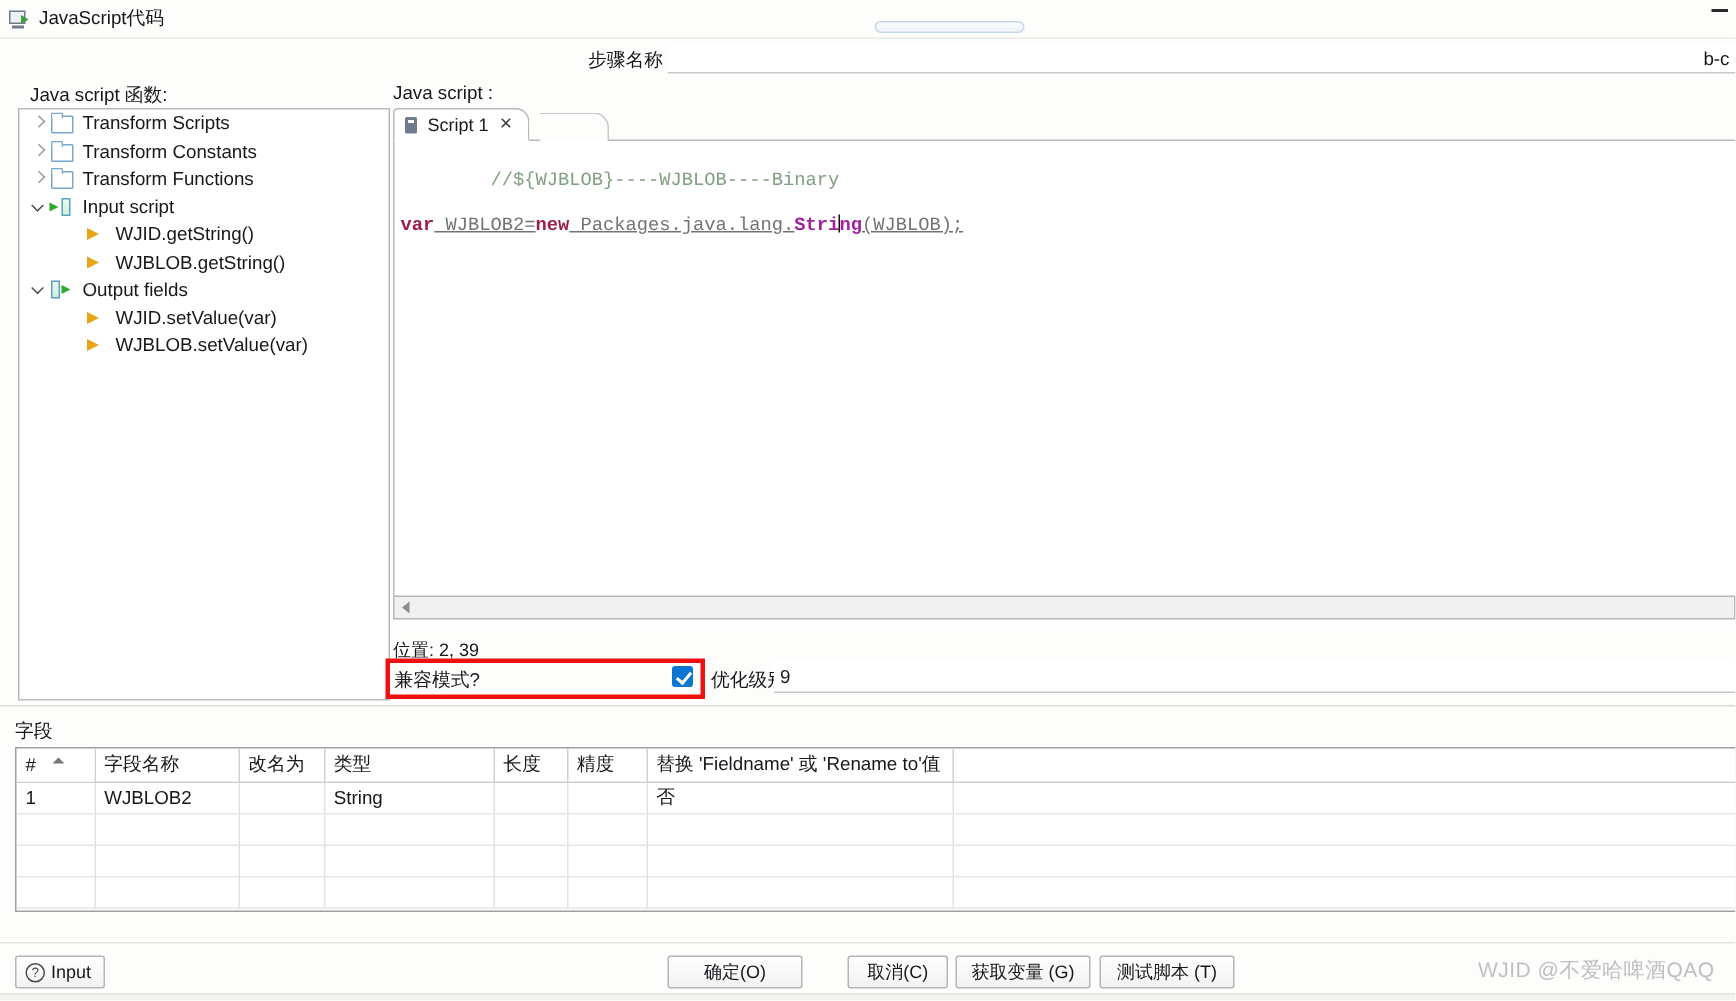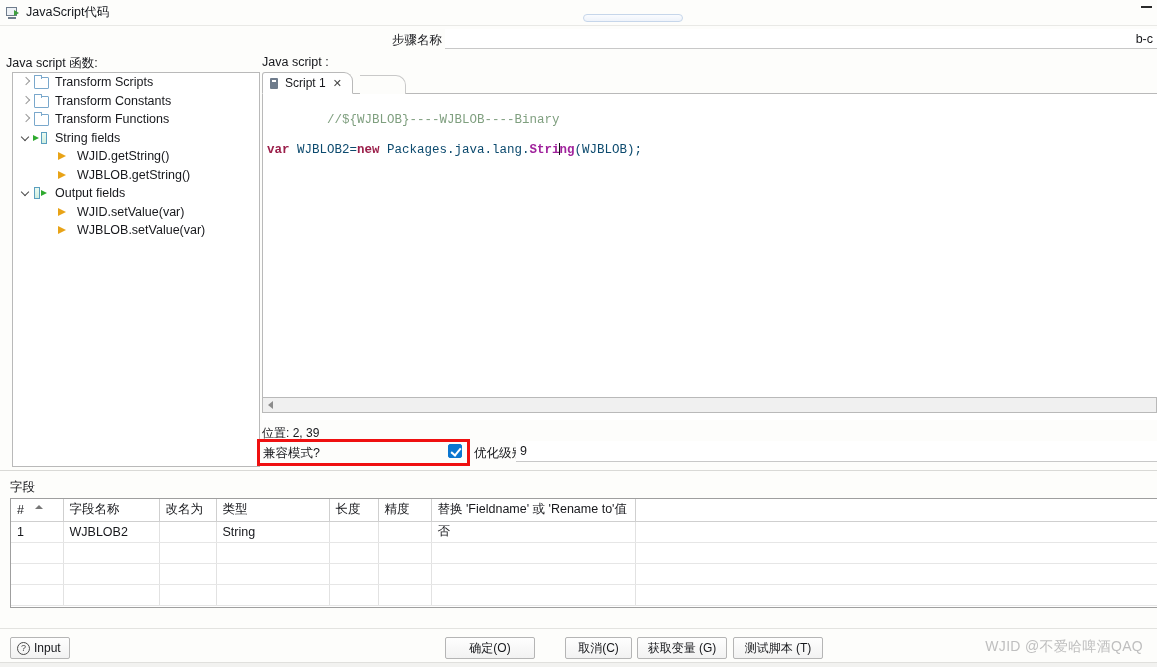--- a/index.html
+++ b/index.html
@@ -68,21 +68,21 @@
     position: absolute; left: 445px; top: 1px; width: 712px; height: 20px;
     background: #ffffff;
     border: none; border-bottom: 1px solid #c8c8c8;
     font-family: "Liberation Sans", sans-serif;
     font-size: 12.5px; color: #17181c;
     padding: 0 4px; outline: none; text-align: right;
   }
 
   
   .lbl-funcs {
-    position: absolute; left: 6px; top: 55px;
+    position: absolute; left: 20px; top: 55px;
     font-size: 12.5px; color: #17181c;
   }
   .lbl-script {
     position: absolute; left: 262px; top: 55px;
     font-size: 12.5px; color: #17181c;
   }
 
   
   .tree-panel {
     position: absolute; left: 12px; top: 72px; width: 248px; height: 395px;
@@ -196,21 +196,21 @@
     padding: 4px 0 0 4px;
     overflow: hidden;
   }
   .code-line {
     font-family: "Liberation Mono", monospace;
     font-size: 12.5px; line-height: 15px;
     white-space: pre;
   }
   .c-comment { color: #7f9f7f; }
   .c-kw { color: #9b1f4a; font-weight: bold; }
-  .c-plain { color: #0c4a6e; }
+  .c-plain { color: #737373; text-decoration: underline; }
   .c-type { color: #a0229c; font-weight: bold; }
   .caret {
     display: inline-block; width: 1px; height: 12px;
     background: #111; vertical-align: -2px; margin: 0 -0.5px;
   }
   .hscroll {
     position: absolute; left: 0; top: 325px; width: 895px; height: 16px;
     background: #f0f0f0;
     border: 1px solid #b9b9b9;
     display: flex; align-items: center;
@@ -386,21 +386,21 @@
       <span class="ic folder"></span>
       <span>Transform Functions</span>
     </div>
 
     <div class="tree-row l0">
       <span class="twisty expanded"></span>
       <span class="ic infield">
         <span class="ar"></span>
           <span class="bar"></span>
       </span>
-      <span>String fields</span>
+      <span>Input script</span>
     </div>
 
     <div class="tree-row l1">
       <span class="ic leafarrow"></span>
       <span>WJID.getString()</span>
     </div>
 
     <div class="tree-row l1">
       <span class="ic leafarrow"></span>
       <span>WJBLOB.getString()</span>

